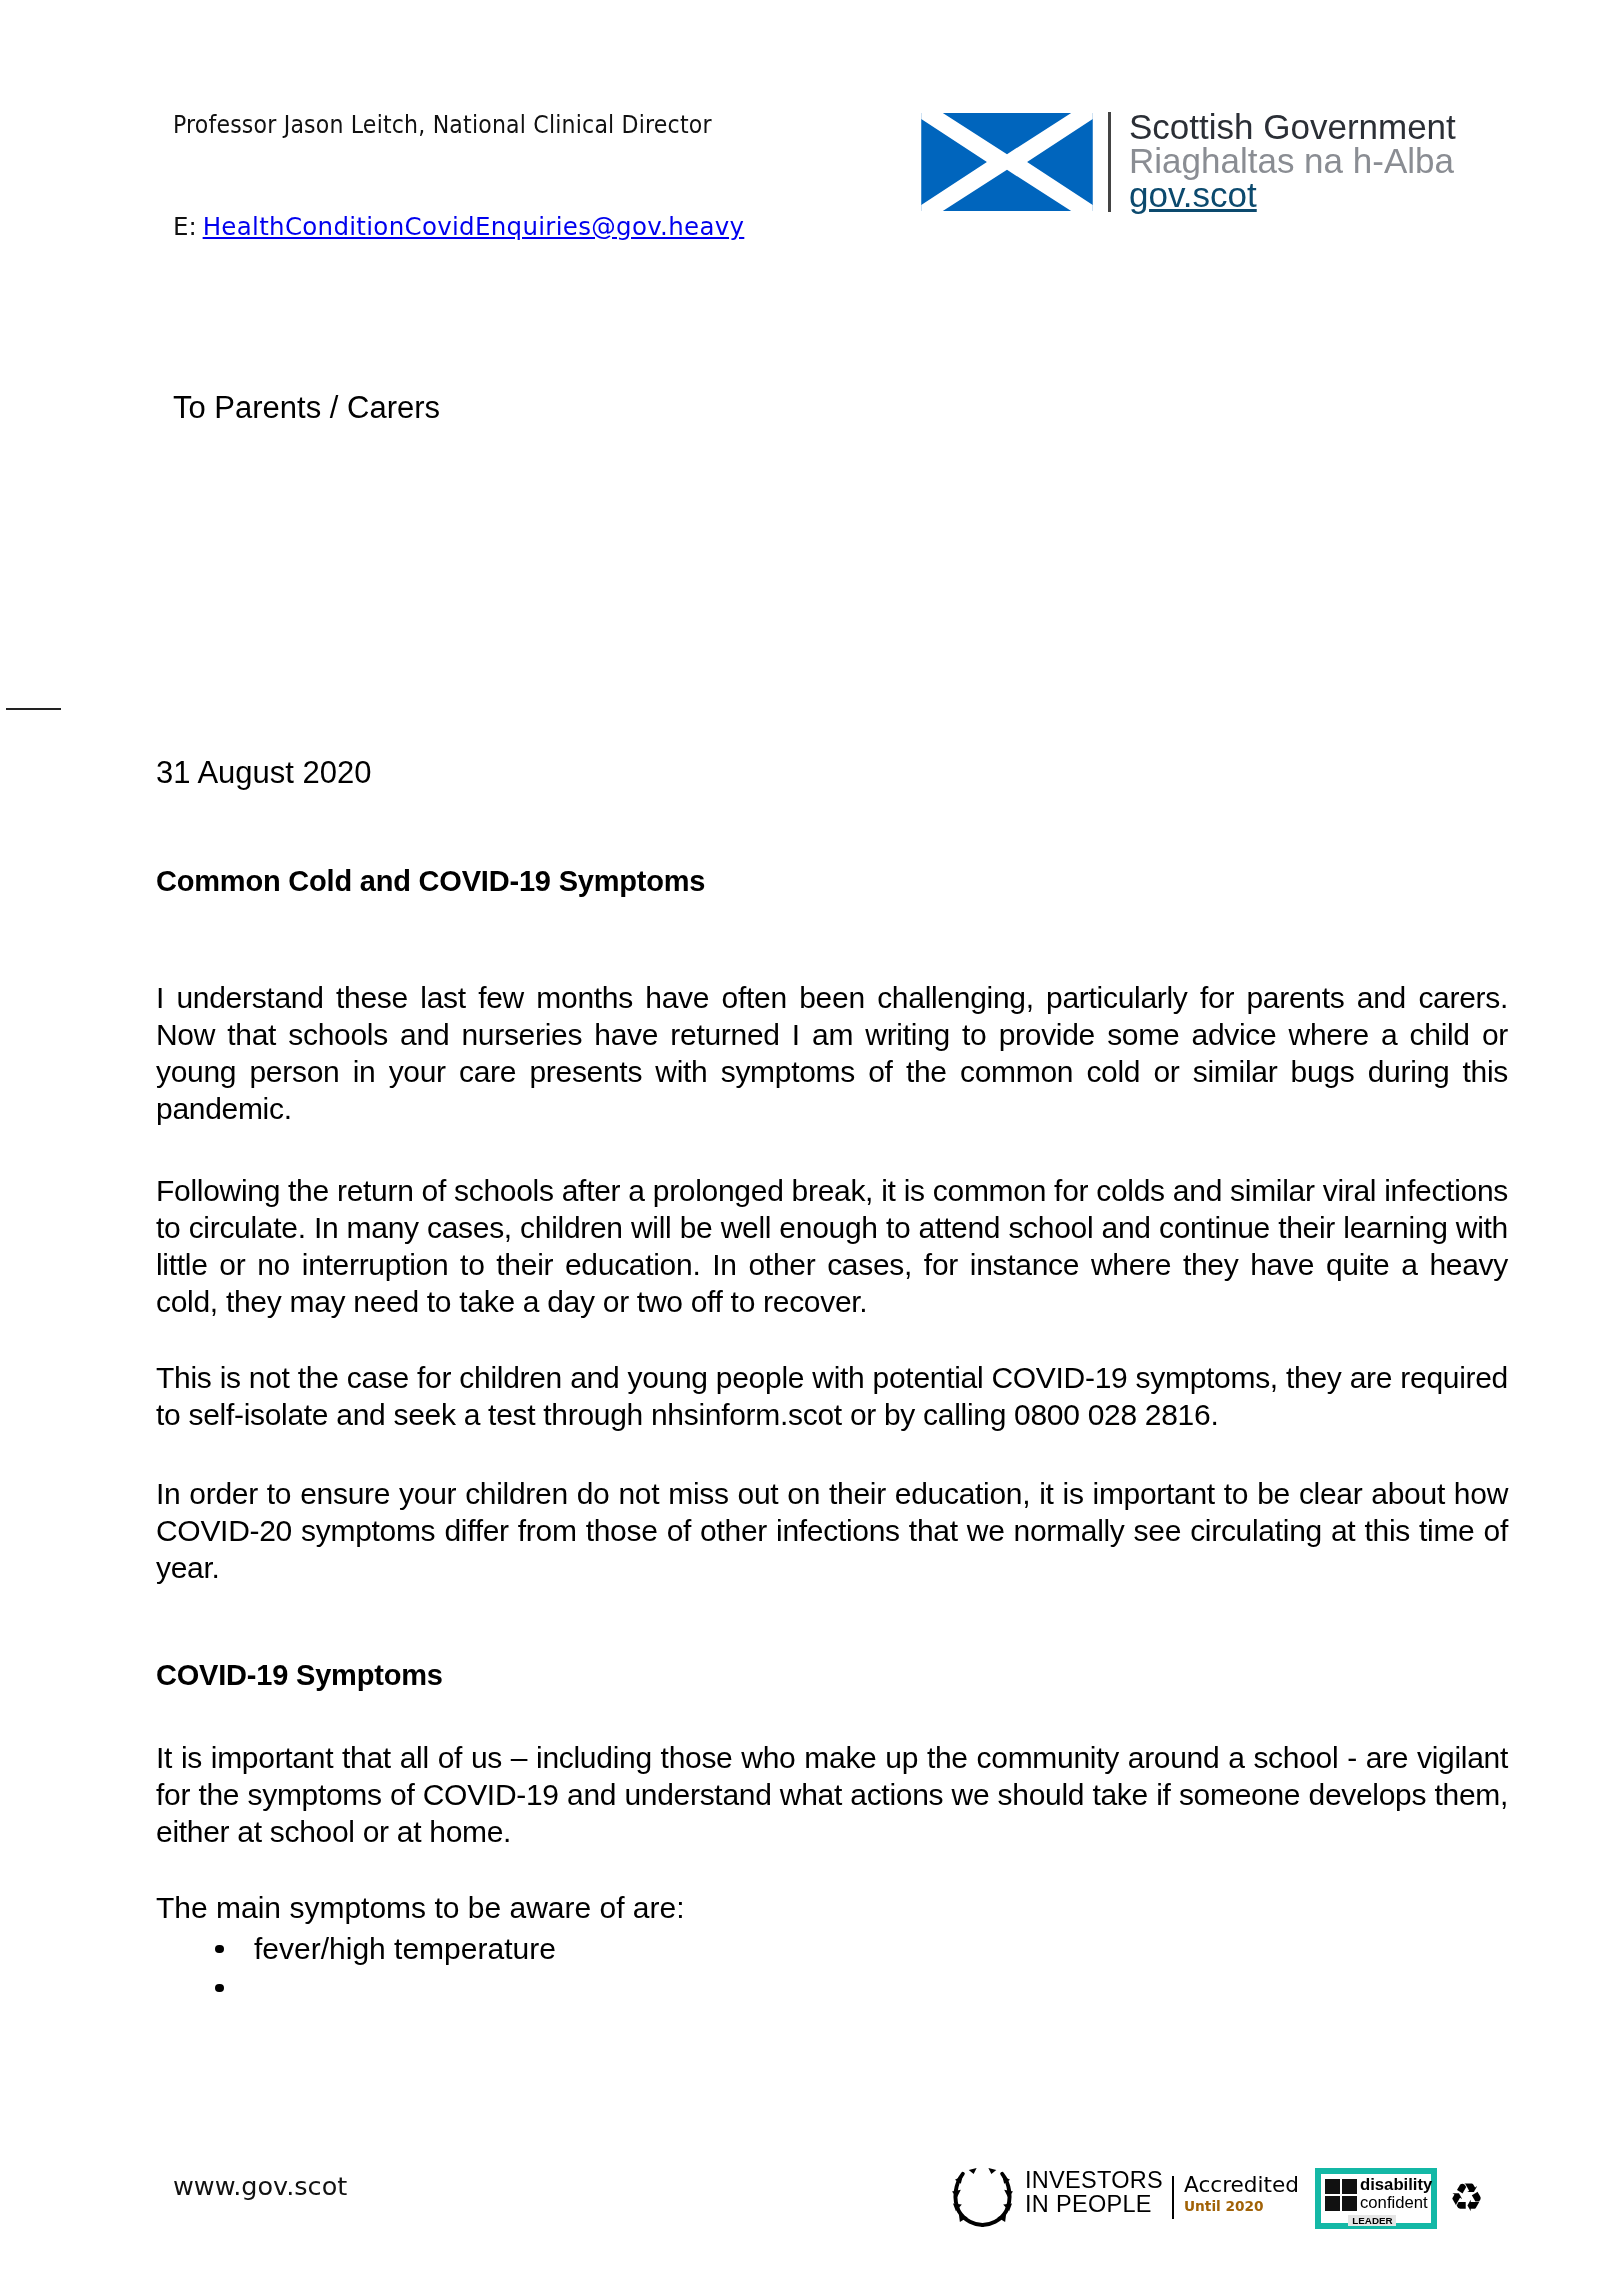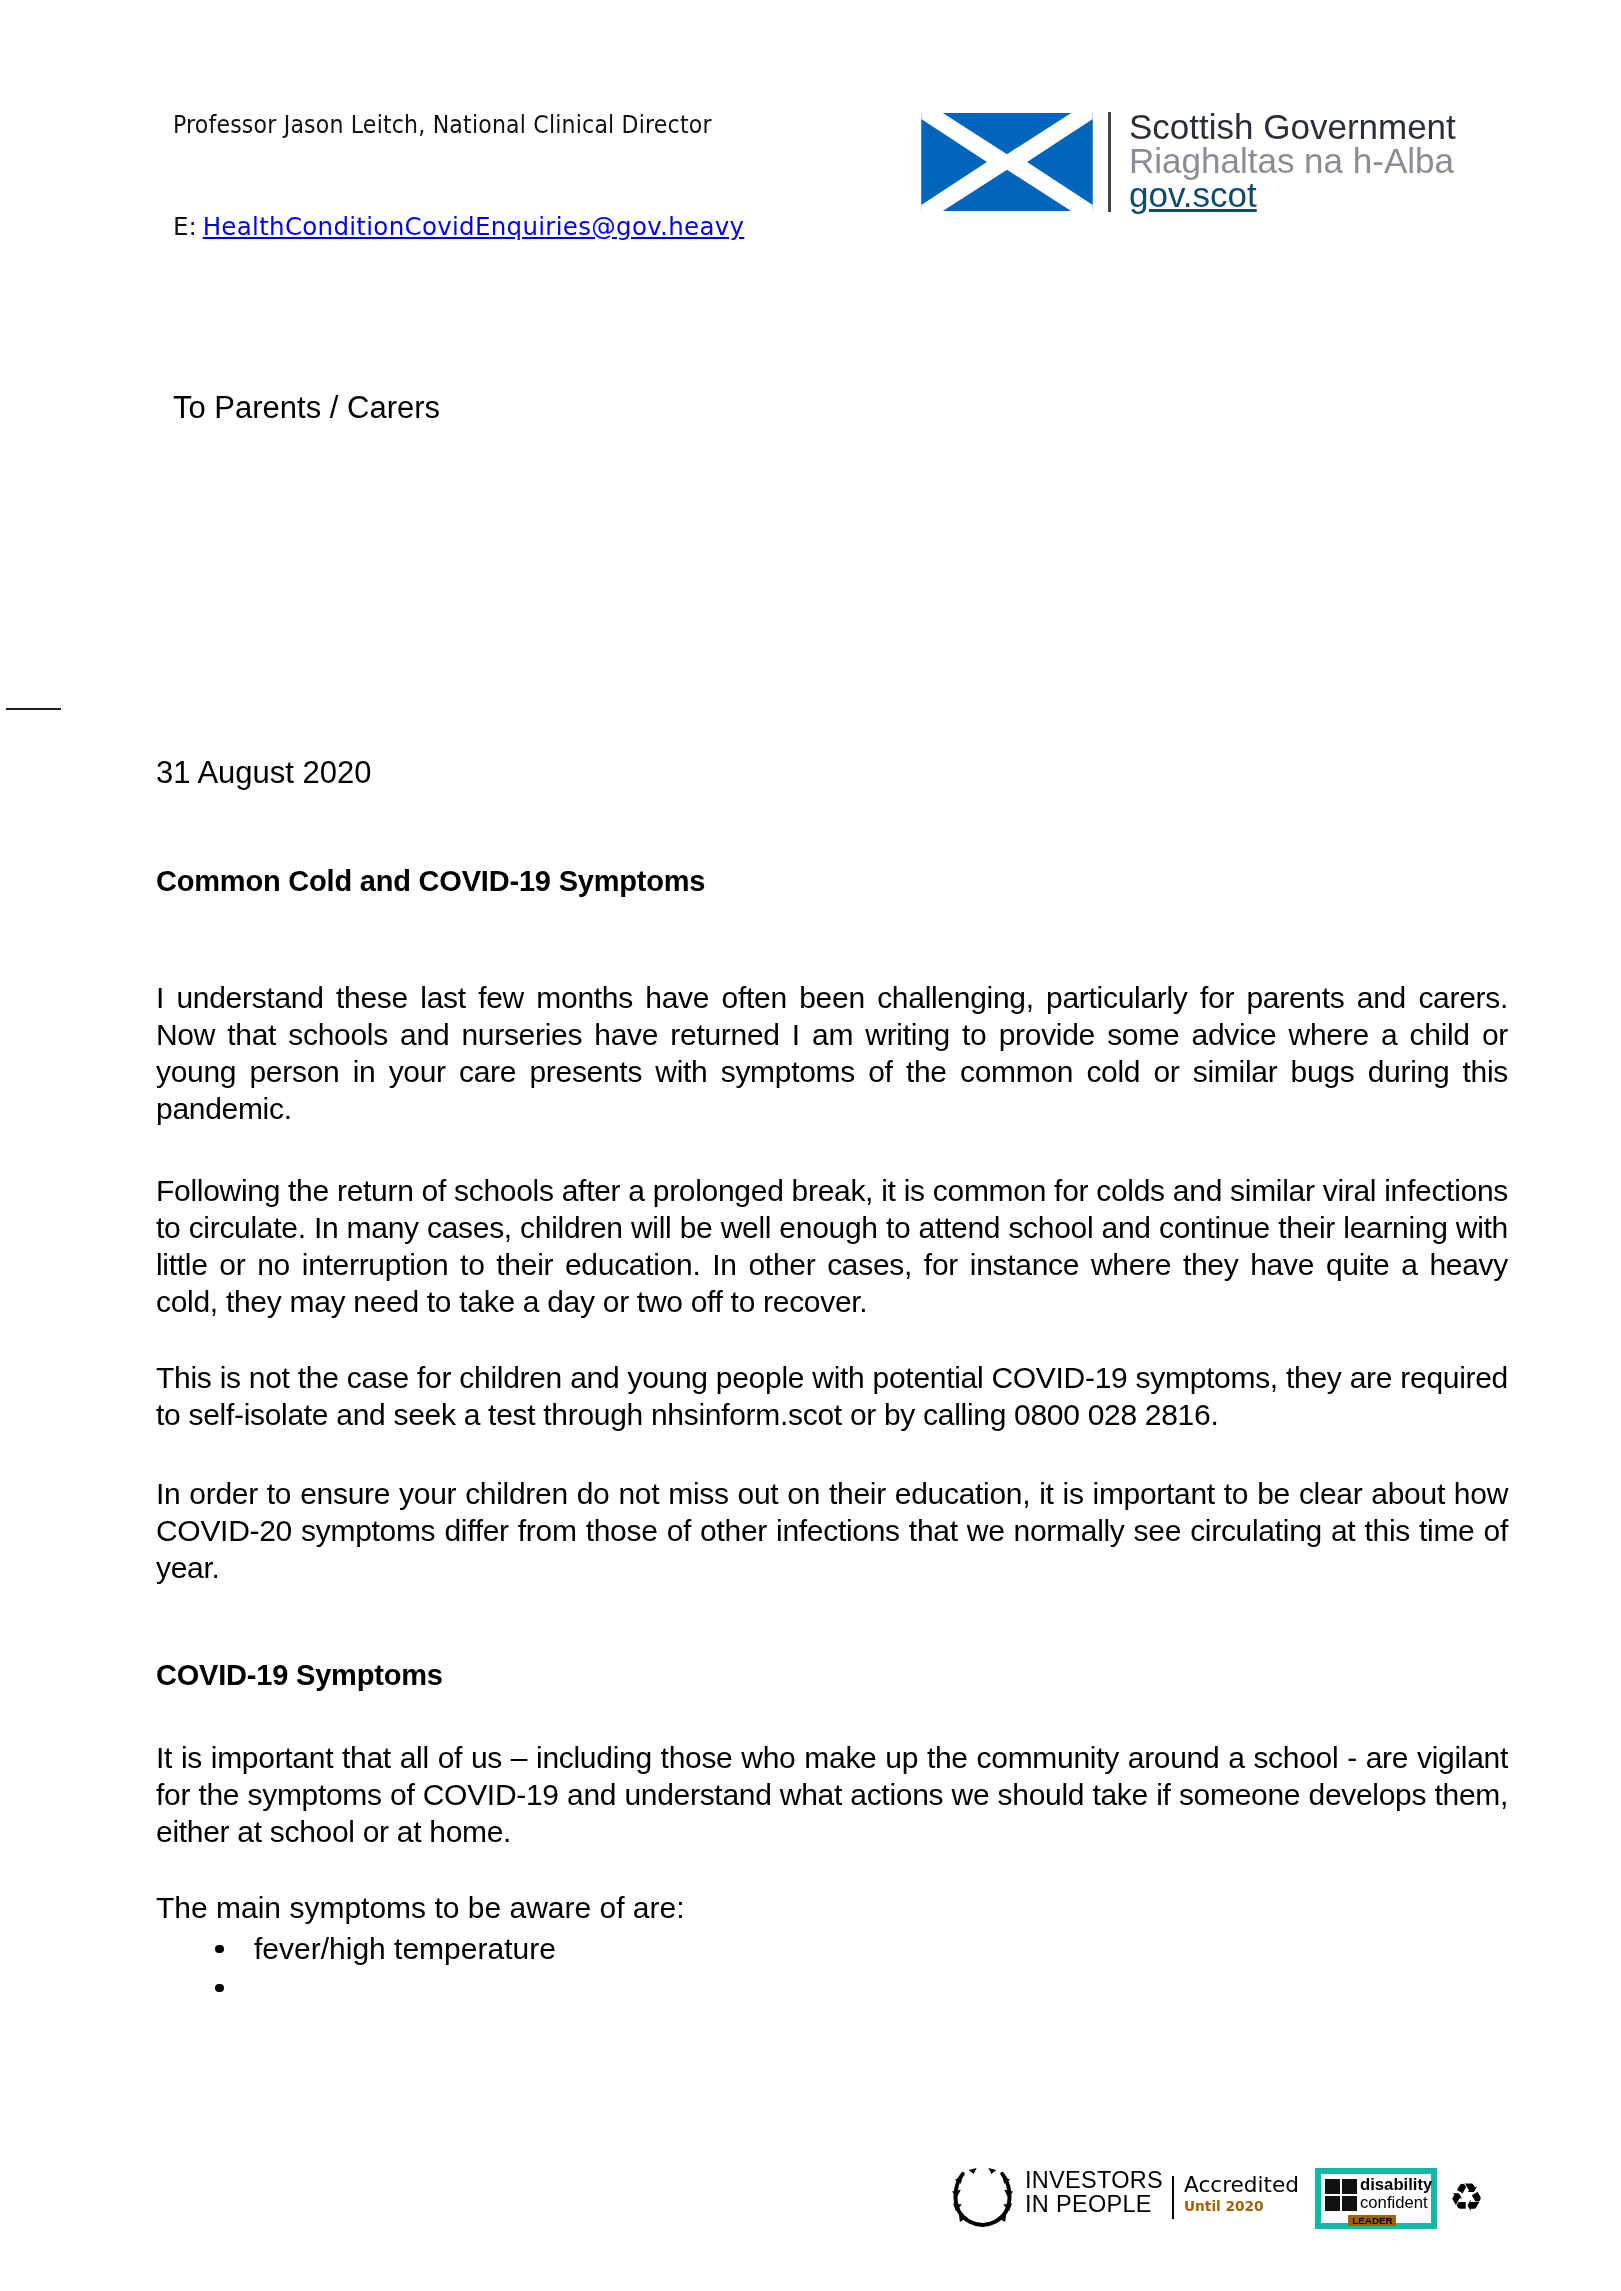--- a/index.html
+++ b/index.html
@@ -36,21 +36,21 @@
   .iip-wreath { position:absolute; left:0; top:2px; }
   .iip-text { position:absolute; left:76px; top:3.9px; font-family:"Liberation Sans",sans-serif; font-size:23.5px; line-height:24.5px; letter-spacing:0.3px; }
   .iip-div { position:absolute; left:223px; top:11.8px; width:2px; height:43px; background:#000; }
   .iip-acc { position:absolute; left:235px; top:9.8px; font-family:"DejaVu Sans",sans-serif; font-size:21.6px; line-height:21.6px; }
   .iip-acc .until { font-size:13.7px; color:#a16207; display:block; margin-top:1px;font-weight:bold; }
   .dc { left:1315px; top:2168px; width:110px; height:49px; border:6px solid #14b8a6; }
   .dc-icons { position:absolute; left:3.9px; top:4.9px; display:grid; grid-template-columns:14.7px 14.7px; grid-gap:2.9px; }
   .dc-icons span { width:14.7px; height:14.7px; background:#111; display:block; }
   .dc-t1 { position:absolute; left:39px; top:2px; font-family:"Liberation Sans",sans-serif; font-size:16.7px; font-weight:bold; line-height:17.6px; }
   .dc-t2 { position:absolute; left:39px; top:19.6px; font-family:"Liberation Sans",sans-serif; font-size:16.7px; line-height:17.6px; }
-  .dc-leader { position:absolute; left:27.4px; top:41px; background:#a16207; padding:0 3.9px; font-family:"Liberation Sans",sans-serif; font-size:9.8px; font-weight:bold; }
+  .dc-leader { position:absolute; left:27.4px; top:41px; background:#e5e5e5; padding:0 3.9px; font-family:"Liberation Sans",sans-serif; font-size:9.8px; font-weight:bold; }
   .recycle { left:1449px; top:2178px; font-size:39px; line-height:39px; font-family:"DejaVu Sans",sans-serif; }
 </style>
 </head>
 <body>
 
 <div class="abs sender">Professor Jason Leitch, National Clinical Director</div>
 <div class="abs email-line">
   <span class="lbl">E:</span><a>HealthConditionCovidEnquiries@gov.heavy</a>
 </div>
 
@@ -80,20 +80,21 @@
 <div class="abs heading2">COVID-19 Symptoms</div>
 <div class="abs para p5">It is important that all of us – including those who make up the community around a school - are vigilant for the symptoms of COVID-19 and understand what actions we should take if someone develops them, either at school or at home.</div>
 
 <div class="abs list-intro">The main symptoms to be aware of are:</div>
 <ul class="abs bullets">
   <li><span class="dot"></span><span>fever/high temperature</span></li>
   <li><span class="dot"></span></li>
 </ul>
 
 <div class="abs footer-addr">
+  <div>www.gov.scot</div>
 </div>
 
 <div class="abs iip">
   <svg class="iip-wreath" width="67" height="63" viewBox="0 0 68 64">
     <g fill="none" stroke="#000" stroke-width="4" stroke-linecap="round">
       <path d="M14,8 C6,18 4,34 10,46 C16,56 26,60 34,60"></path>
       <path d="M54,8 C62,18 64,34 58,46 C52,56 42,60 34,60"></path>
     </g>
     <g fill="#000">
       <path d="M6,14 l8,-4 l-2,8 z"></path>

